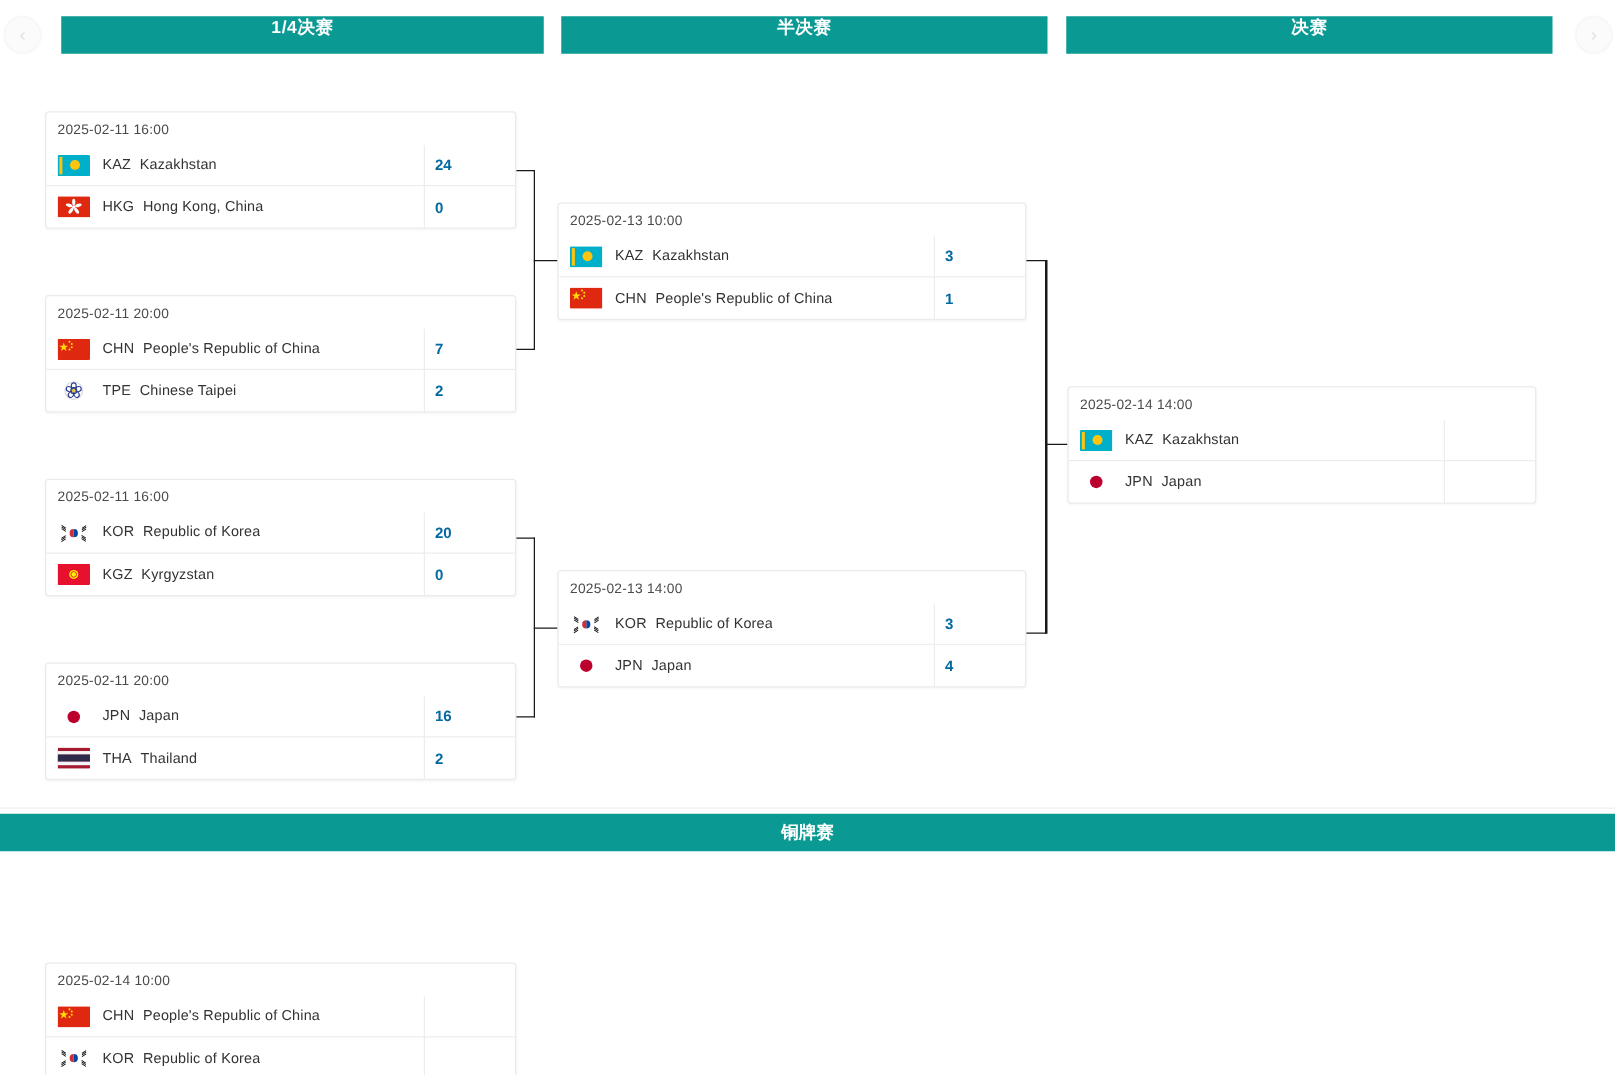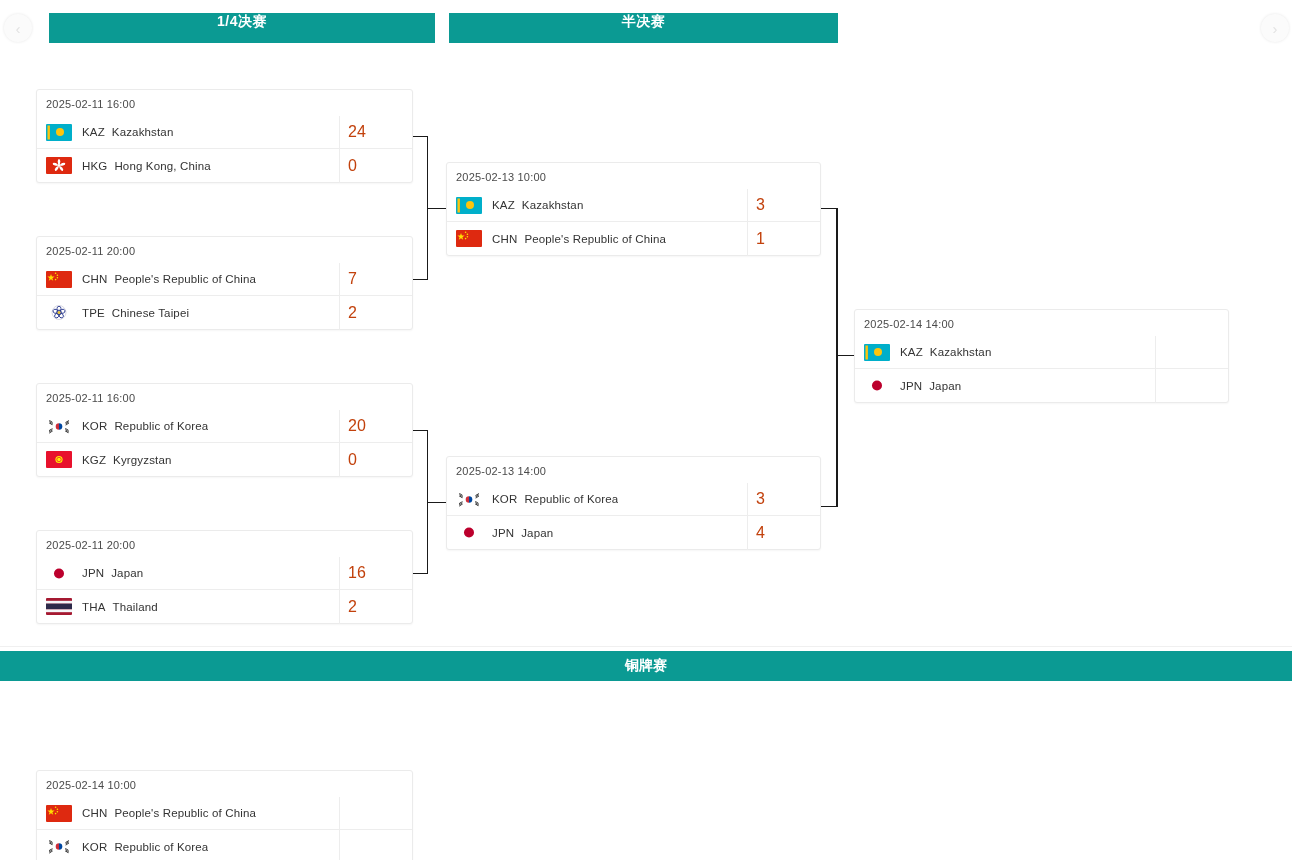--- a/index.html
+++ b/index.html
@@ -106,26 +106,27 @@
     font-size: 11.5px;
     color: #333;
     white-space: nowrap;
     overflow: hidden;
     text-overflow: ellipsis;
     letter-spacing: .15px;
   }
   .team-code { margin-right: 7px; }
   .score-cell {
     flex: 0 0 auto;
-    font-size: 16px;
-    color: #c2410c;
+    font-size: 12px;
+    color: #0369a1;
     display: flex;
     align-items: center;
     padding-left: 11px;
     box-sizing: border-box;
+    font-weight: bold;
   }
 
   
   .conn { position: absolute; background: #1a1a1a; z-index: 2; }
   .conn.h { height: 1px; }
   .conn.v { width: 1px; }
 
   
   #section-divider {
     position: absolute; left: 0; top: 646px; width: 1292px; height: 1px;
@@ -138,20 +139,23 @@
 </head>
 <body>
 
 <div class="stage">
 
   <div class="round-header" id="hdr-qf">
     <span>1/4决赛</span>
   </div>
   <div class="round-header" id="hdr-sf">
     <span>半决赛</span>
+  </div>
+  <div class="round-header" id="hdr-f">
+    <span>决赛</span>
   </div>
 
   <div class="nav-arrow" id="nav-prev">
     <span>‹</span>
   </div>
   <div class="nav-arrow" id="nav-next">
     <span>›</span>
   </div>
 
   <div class="conn h" style="left:413px; top:136px; width:15px;"></div>

